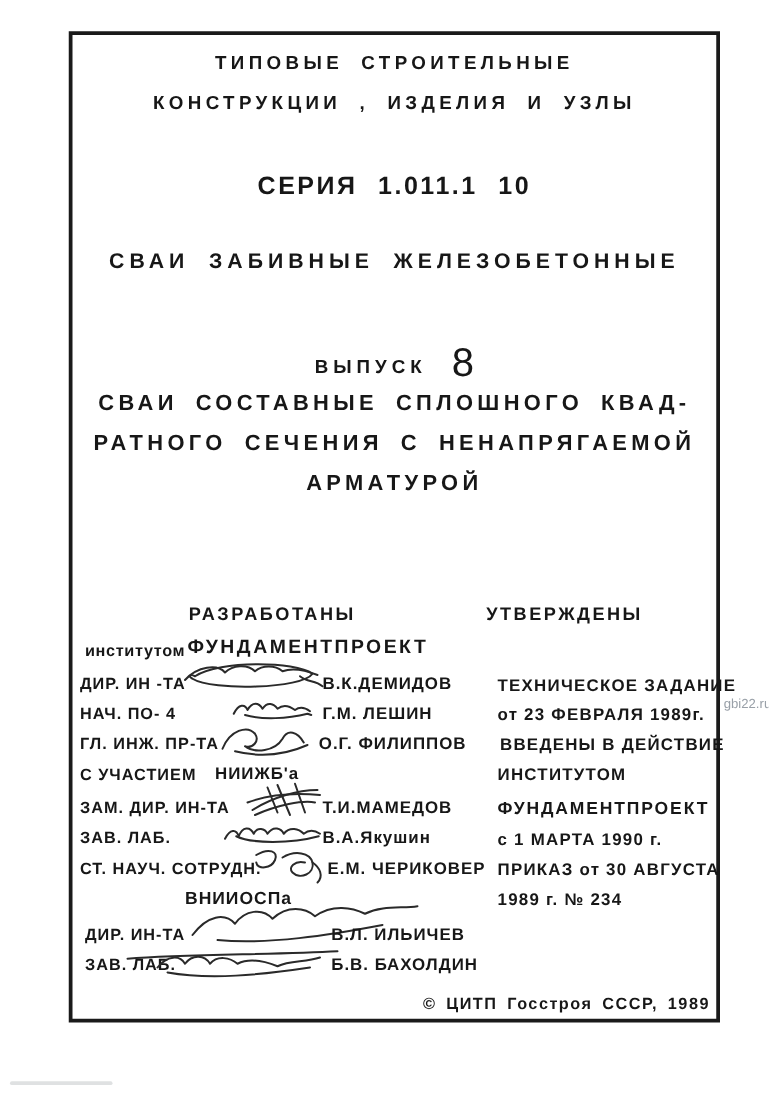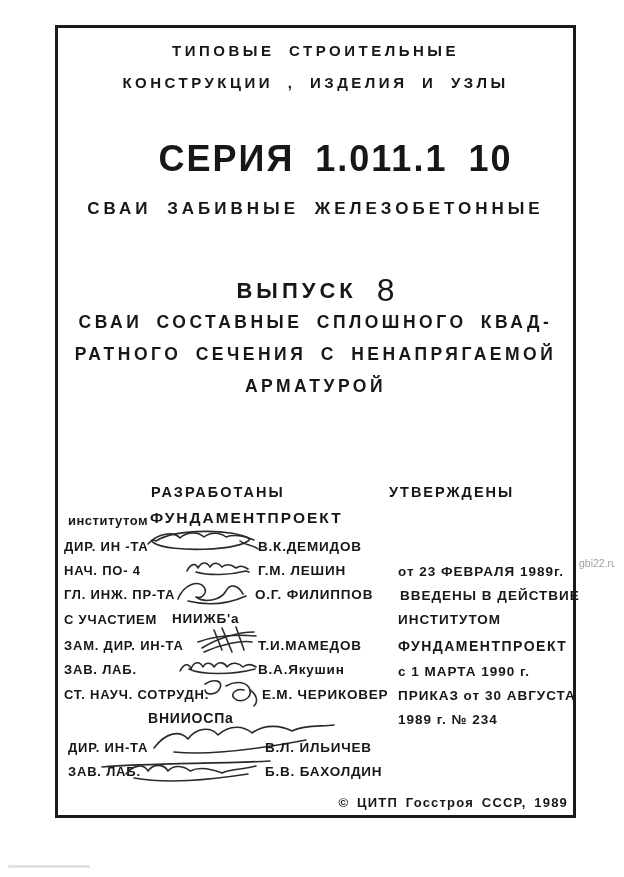--- a/index.html
+++ b/index.html
@@ -4,23 +4,23 @@
 <style>
   html,body{margin:0;padding:0;background:#ffffff;}
   .sheet{
     position:relative;width:615px;height:877px;background:#ffffff;
     font-family:"Liberation Sans", sans-serif;color:#181818;overflow:hidden;
   }
   .abs{position:absolute;white-space:nowrap;}
   .c{position:absolute;left:55px;width:521px;text-align:center;white-space:nowrap;}
   .d{font-weight:700;color:#171717;}
   .hdr{font-size:15px;letter-spacing:3.5px;word-spacing:7px;}
-  .series{font-size:36px;letter-spacing:2px;word-spacing:9px;margin-left:20px;}
+  .series{font-size:20px;letter-spacing:2px;word-spacing:9px;}
   .subtitle{font-size:17px;letter-spacing:4px;word-spacing:7px;}
-  .issue-label{font-size:22px;letter-spacing:4px;vertical-align:baseline;}
+  .issue-label{font-size:15px;letter-spacing:4px;vertical-align:baseline;}
   .issue-num{font-size:32px;font-weight:400;margin-left:20px;vertical-align:-3px;}
   .desc{font-size:17.5px;letter-spacing:3.5px;word-spacing:6px;}
   .drawings{font-size:19px;letter-spacing:4.5px;word-spacing:9px;}
   .colhead{font-size:14.5px;letter-spacing:2px;}
   .inst-prefix{font-size:13px;letter-spacing:0.5px;}
   .inst-name{font-size:15.5px;letter-spacing:2px;}
   .role{font-size:13px;letter-spacing:0.8px;}
   .pname{font-size:13.5px;letter-spacing:0.8px;text-align:right;}
   .rline{font-size:13.5px;letter-spacing:1px;}
   .rline-big{font-size:15px;letter-spacing:1.5px;}
@@ -119,20 +119,21 @@
   <span class="abs d pname" style="left:265px;top:740px">В.Л. ИЛЬИЧЕВ</span>
 
   <span class="abs d role" style="left:68px;top:764px">ЗАВ. ЛАБ.</span>
   <svg class="abs sig" style="left:98px;top:752px" width="178" height="34" viewBox="0 0 178 34">
     <path d="M4 15 C50 11 120 12 172 9"></path>
     <path d="M28 22 C36 12 46 12 50 19 C56 11 66 12 70 19 C76 12 86 14 92 19 C102 14 114 17 124 21 C134 16 146 18 158 14"></path>
     <path d="M36 26 C70 32 110 28 150 22"></path>
   </svg>
   <span class="abs d pname" style="left:265px;top:764px">Б.В. БАХОЛДИН</span>
 
+  <span class="abs d rline" style="left:398px;top:541px">ТЕХНИЧЕСКОЕ ЗАДАНИЕ</span>
   <span class="abs d rline" style="left:398px;top:564px">от 23 ФЕВРАЛЯ 1989г.</span>
   <span class="abs d rline" style="left:400px;top:588px">ВВЕДЕНЫ В ДЕЙСТВИЕ</span>
   <span class="abs d rline" style="left:398px;top:612px">ИНСТИТУТОМ</span>
   <span class="abs d rline" style="left:398px;top:638px;font-size:14px;letter-spacing:1.5px">ФУНДАМЕНТПРОЕКТ</span>
   <span class="abs d rline" style="left:398px;top:664px">с 1 МАРТА 1990 г.</span>
   <span class="abs d rline" style="left:398px;top:688px">ПРИКАЗ от 30 АВГУСТА</span>
   <span class="abs d rline" style="left:398px;top:712px">1989 г.  № 234</span>
 
   <div class="abs d copyright" style="left:55px;top:795px;width:513px;text-align:right">© ЦИТП Госстроя СССР, 1989</div>
 

